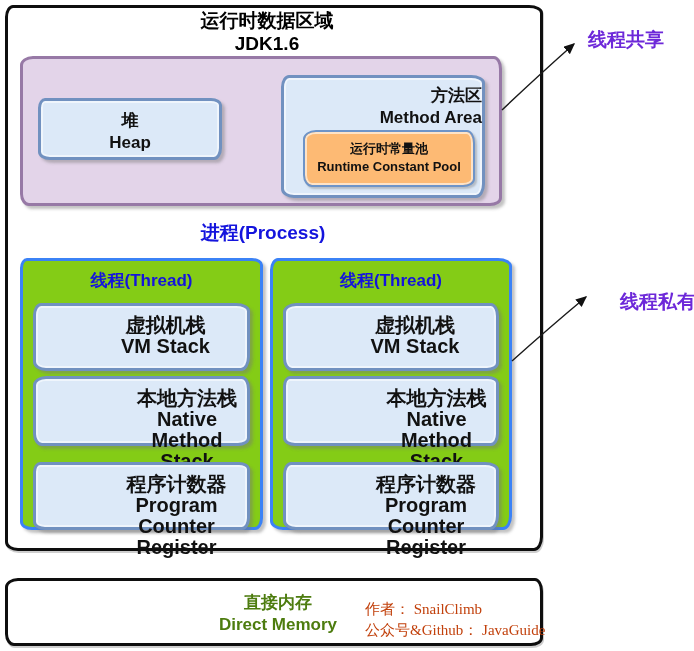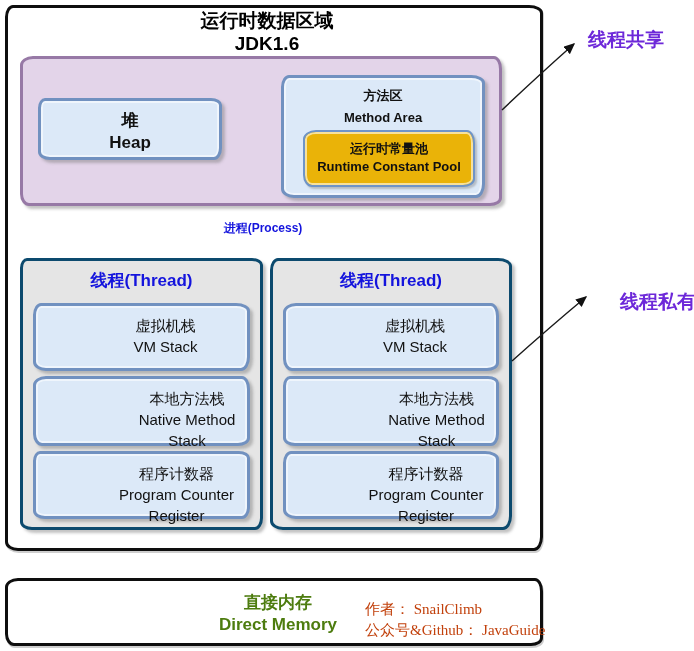--- a/index.html
+++ b/index.html
@@ -26,50 +26,50 @@
     left:20px;top:56px;width:482px;height:150px;
     background:#e3d4e9;border:3px solid #9779a6;
     box-shadow:3px 3px 3px rgba(120,120,120,.45);
   }
   .blue-box{
     background:#dce9f8;border:3px solid #7191c0;
     box-shadow:3px 3px 3px rgba(120,120,120,.45), inset 0 0 0 2px rgba(255,255,255,.55);
     text-align:center;
   }
   .blue-box-thin{
-    background:#eab308;border:2px solid #6e94c8;
+    background:#fdba74;border:2px solid #6e94c8;
     box-shadow:2px 2px 2px rgba(120,120,120,.4), inset 0 0 0 2px rgba(255,255,255,.6);
     text-align:center;
   }
   .heap-box{left:38px;top:98px;width:184px;height:62px;}
   .heap-box .ln{font-size:17px;font-weight:bold;line-height:22px;}
   .heap-box .inner{margin-top:9px;}
 
   .ma-box{left:281px;top:75px;width:204px;height:123px;}
-  .ma-title{margin-top:7px;font-size:13px;font-weight:bold;line-height:22px;}
+  .ma-title{margin-top:7px;font-size:17px;font-weight:bold;line-height:22px;text-align:right;}
   .rcp-box{left:19px;top:52px;width:168px;height:53px;position:absolute;}
   .rcp-box .ln{font-size:13px;font-weight:bold;line-height:18px;}
   .rcp-box .inner{margin-top:8px;}
 
   .process-label{left:5px;top:220px;width:516px;text-align:center;
-    font-size:12px;font-weight:bold;color:#1414dd;}
+    font-size:19px;font-weight:bold;color:#1414dd;}
 
   .thread-box{
-    background:#e5e5e5;border:3px solid #0c4a6e;
+    background:#84cc16;border:3px solid #3b82f6;
     box-shadow:3px 3px 3px rgba(120,120,120,.45);
   }
   .thread-1{left:20px;top:258px;width:243px;height:272px;}
   .thread-2{left:270px;top:258px;width:242px;height:272px;}
   .thread-label{margin-top:8px;text-align:center;font-size:17px;font-weight:bold;color:#1414dd;}
   .stack-box{position:absolute;left:10px;right:10px;}
-  .stack-box .ln{font-size:15px;font-weight:normal;line-height:21px;margin-left:48px;}
+  .stack-box .ln{font-size:20px;font-weight:bold;line-height:21px;margin-left:48px;}
   .stack-box .inner{margin-top:9px;}
   .vm{top:42px;height:62px;}
   .nm{top:115px;height:64px;padding-left:43px;}
-  .pc{top:190px;height:62px;padding-left:22px;}
+  .pc{top:201px;height:62px;padding-left:22px;}
 
   .side-label{font-size:19px;font-weight:bold;color:#6d28d9;white-space:nowrap;}
   .lbl-shared{left:588px;top:27px;}
   .lbl-private{left:600px;top:289px;margin-left:20px;}
 
   .dm-box{
     left:5px;top:578px;width:538px;height:68px;
     border:3px solid #0e0e0e;background:#fff;
     box-shadow:1px 2px 0 rgba(60,60,60,.25);
   }

